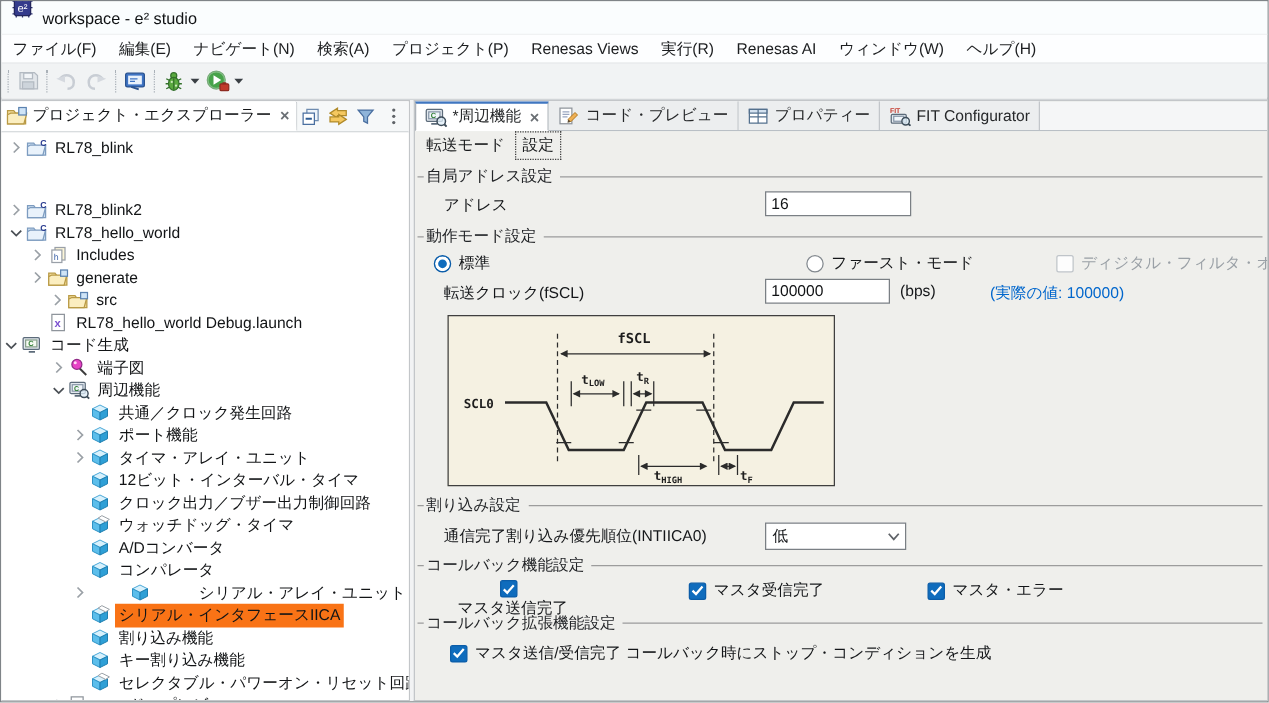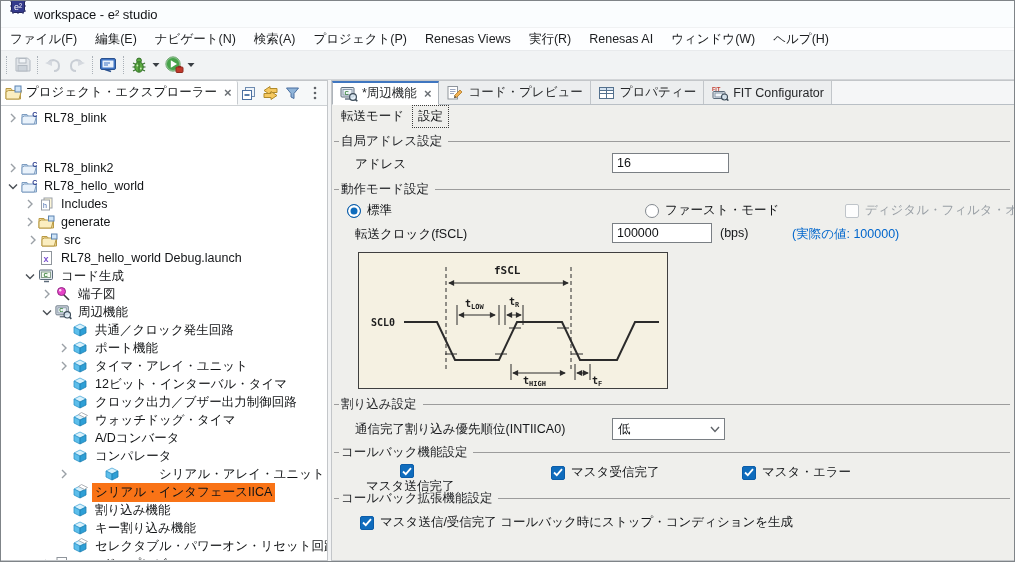--- a/index.html
+++ b/index.html
@@ -289,21 +289,21 @@
             </span>
             <span class="ticon">
               <svg width="17" height="16" viewBox="0 0 17 16">
                 <path d="M1 4.5h5l1.5 2h8v7.5H1z" fill="#f3dc9a" stroke="#b99a45"></path>
                 <path d="M1 7.3L3.4 6h12.1l-2.2 8H1z" fill="#fbeec0" stroke="#b99a45"></path>
                 <rect x="10.5" y="2" width="5.5" height="5" fill="#cfe4f7" stroke="#5b82b0"></rect>
               </svg>
             </span>
             <span class="tlabel">generate</span>
           </div>
-          <div class="tree-row" style="padding-left: 24px;">
+          <div class="tree-row" style="padding-left: 37px;">
             <span class="twisty">
               <svg width="16" height="16" viewBox="0 0 16 16">
                 <polyline points="6,4 10,8 6,12" fill="none" stroke="#9aa0a6" stroke-width="1.4"></polyline>
               </svg>
             </span>
             <span class="ticon">
               <svg width="17" height="16" viewBox="0 0 17 16">
                 <path d="M1 4.5h5l1.5 2h8v7.5H1z" fill="#f3dc9a" stroke="#b99a45"></path>
                 <path d="M1 7.3L3.4 6h12.1l-2.2 8H1z" fill="#fbeec0" stroke="#b99a45"></path>
                 <rect x="10.5" y="2" width="5.5" height="5" fill="#cfe4f7" stroke="#5b82b0"></rect>
@@ -314,21 +314,21 @@
           <div class="tree-row" style="padding-left: 21px;">
             <span class="twisty"></span>
             <span class="ticon">
               <svg width="17" height="16" viewBox="0 0 17 16">
                 <rect x="3.5" y="1.5" width="10" height="13" fill="#ffffff" stroke="#8f959c"></rect>
                 <text x="5.5" y="11.5" font-size="9" font-weight="bold" fill="#7a4fd0" font-family="Liberation Sans,sans-serif">x</text>
               </svg>
             </span>
             <span class="tlabel">RL78_hello_world Debug.launch</span>
           </div>
-          <div class="tree-row" style="padding-left: 21px;">
+          <div class="tree-row" style="">
             <span class="twisty">
               <svg width="16" height="16" viewBox="0 0 16 16">
                 <polyline points="4,6.5 8,10.5 12,6.5" fill="none" stroke="#4a4f55" stroke-width="1.4"></polyline>
               </svg>
             </span>
             <span class="ticon">
               <svg width="17" height="16" viewBox="0 0 17 16">
                 <rect x="1.5" y="2" width="13" height="9.5" rx="1" fill="#e3e9ef" stroke="#5c6b7a"></rect>
                 <rect x="3.5" y="4" width="9" height="5.5" fill="#f6fbf3" stroke="#88a08c"></rect>
                 <text x="5.5" y="9" font-size="6" font-weight="bold" fill="#2e7d32" font-family="Liberation Sans,sans-serif">C</text>

